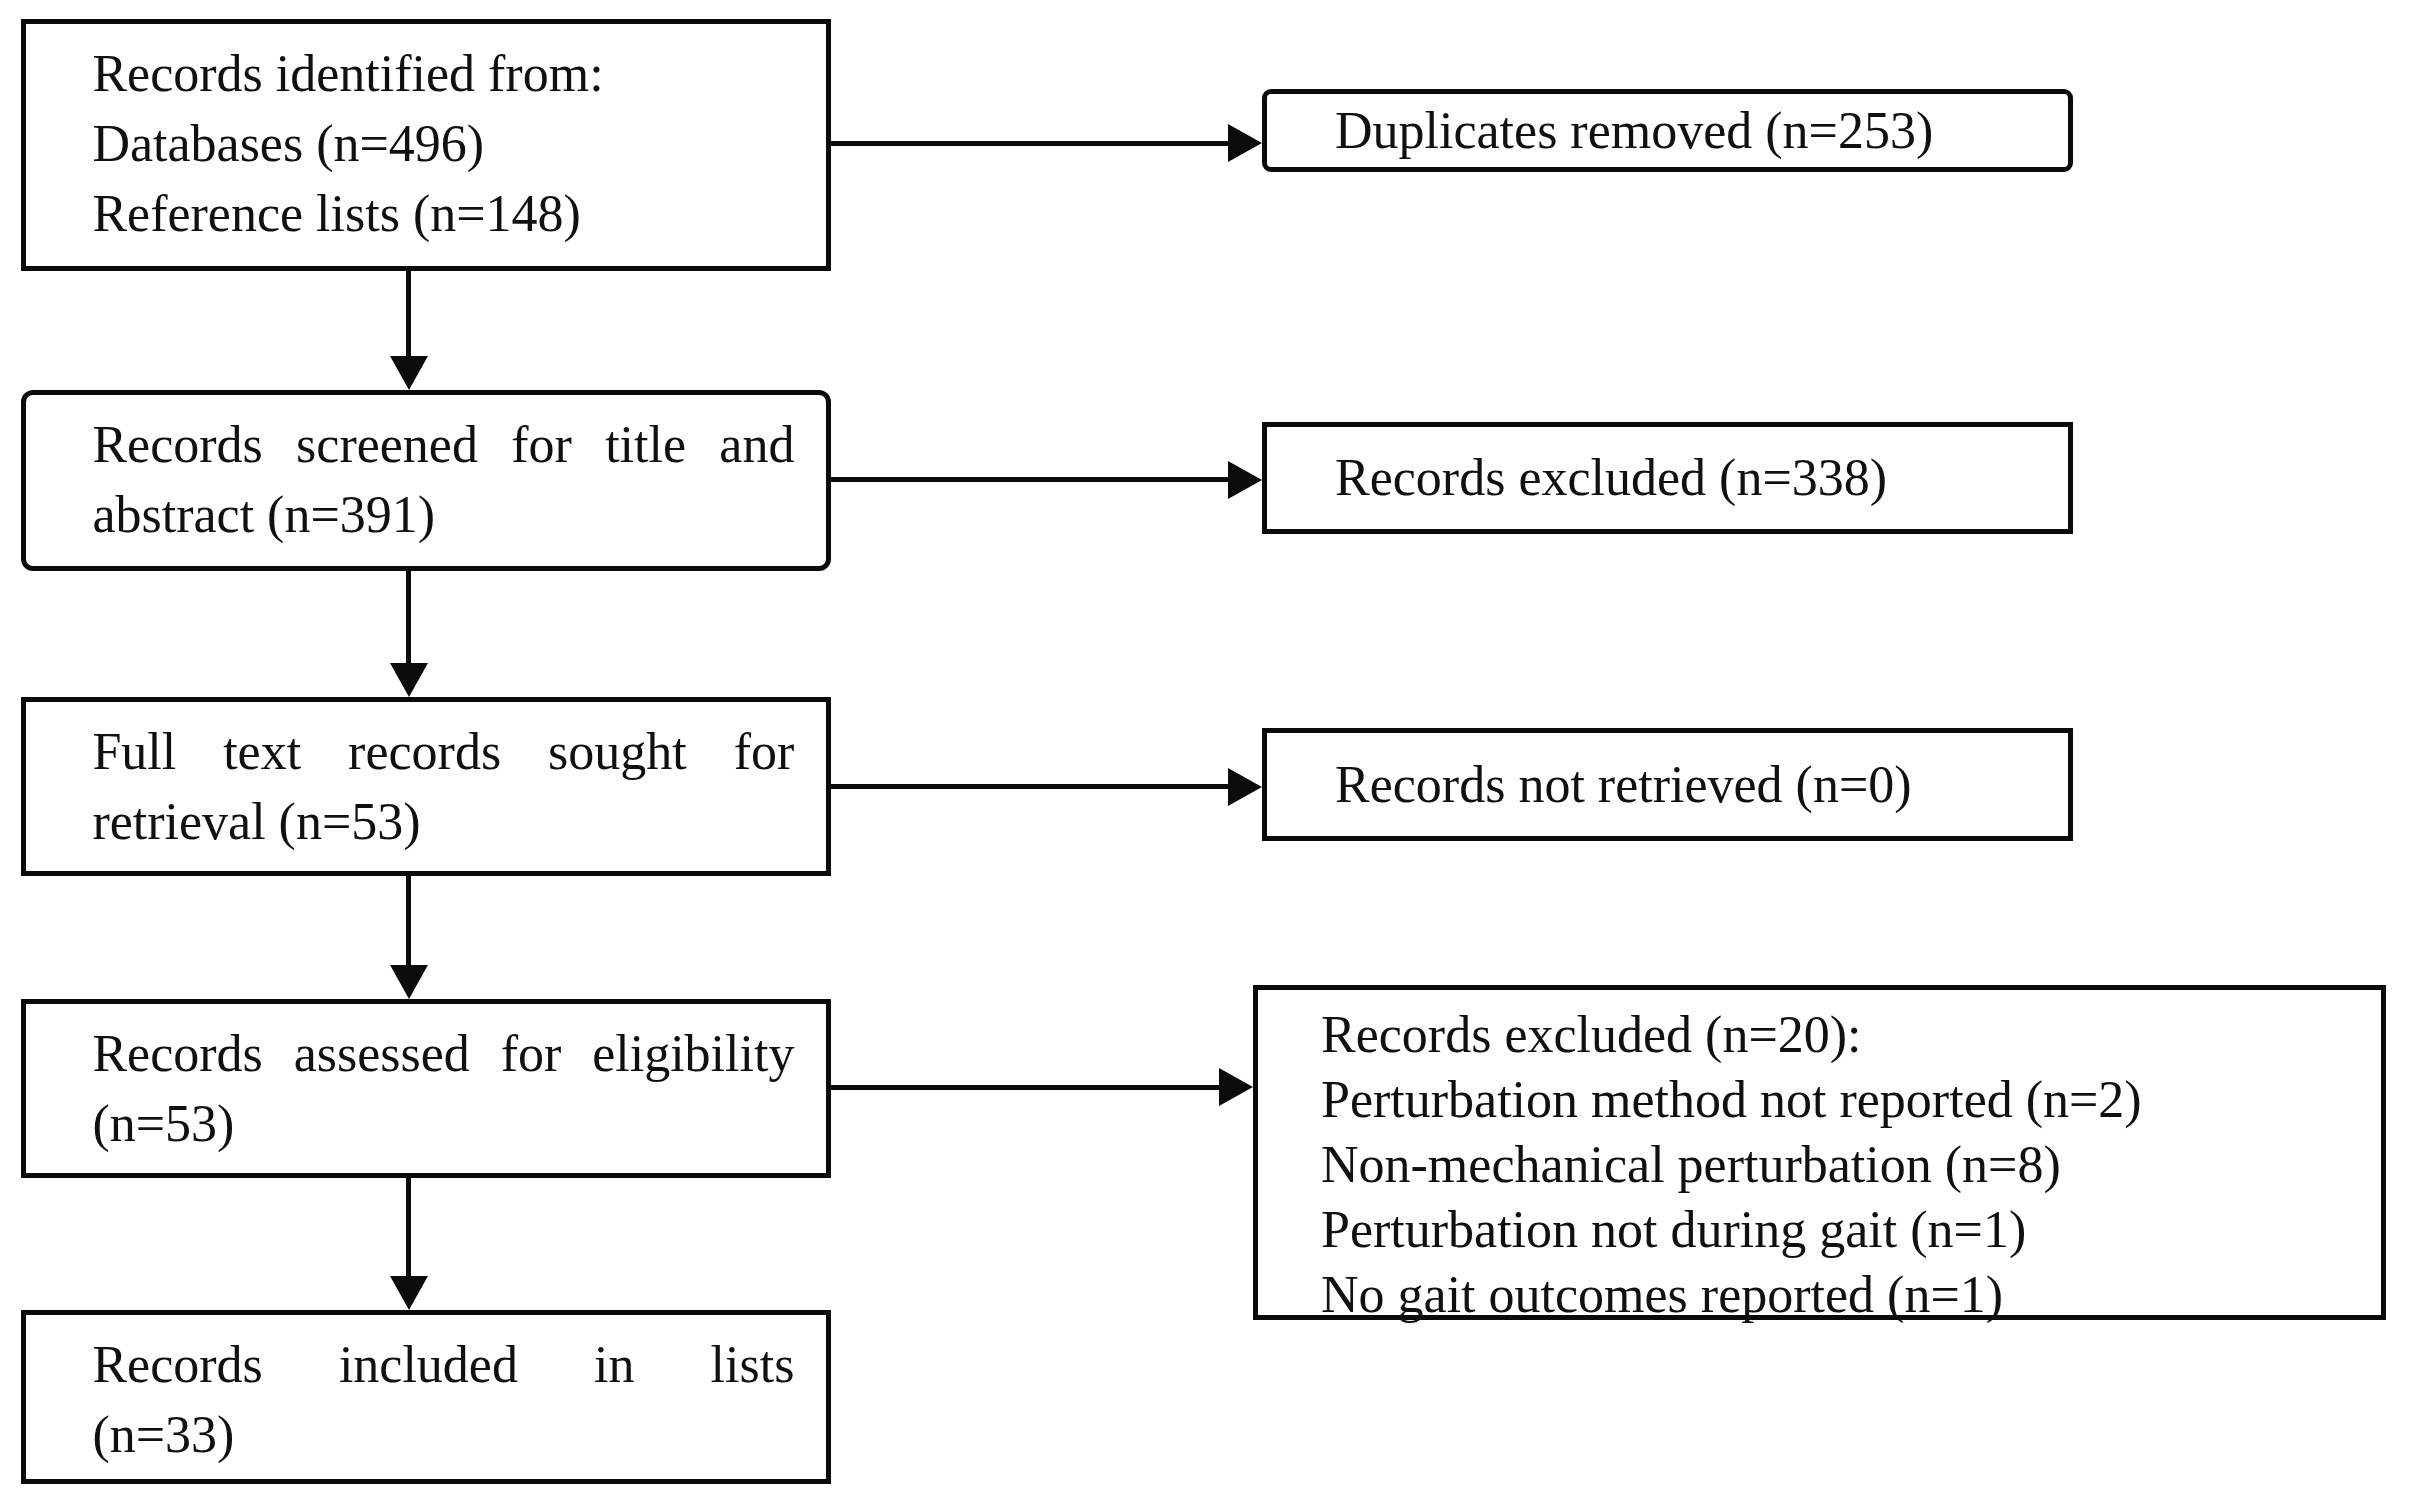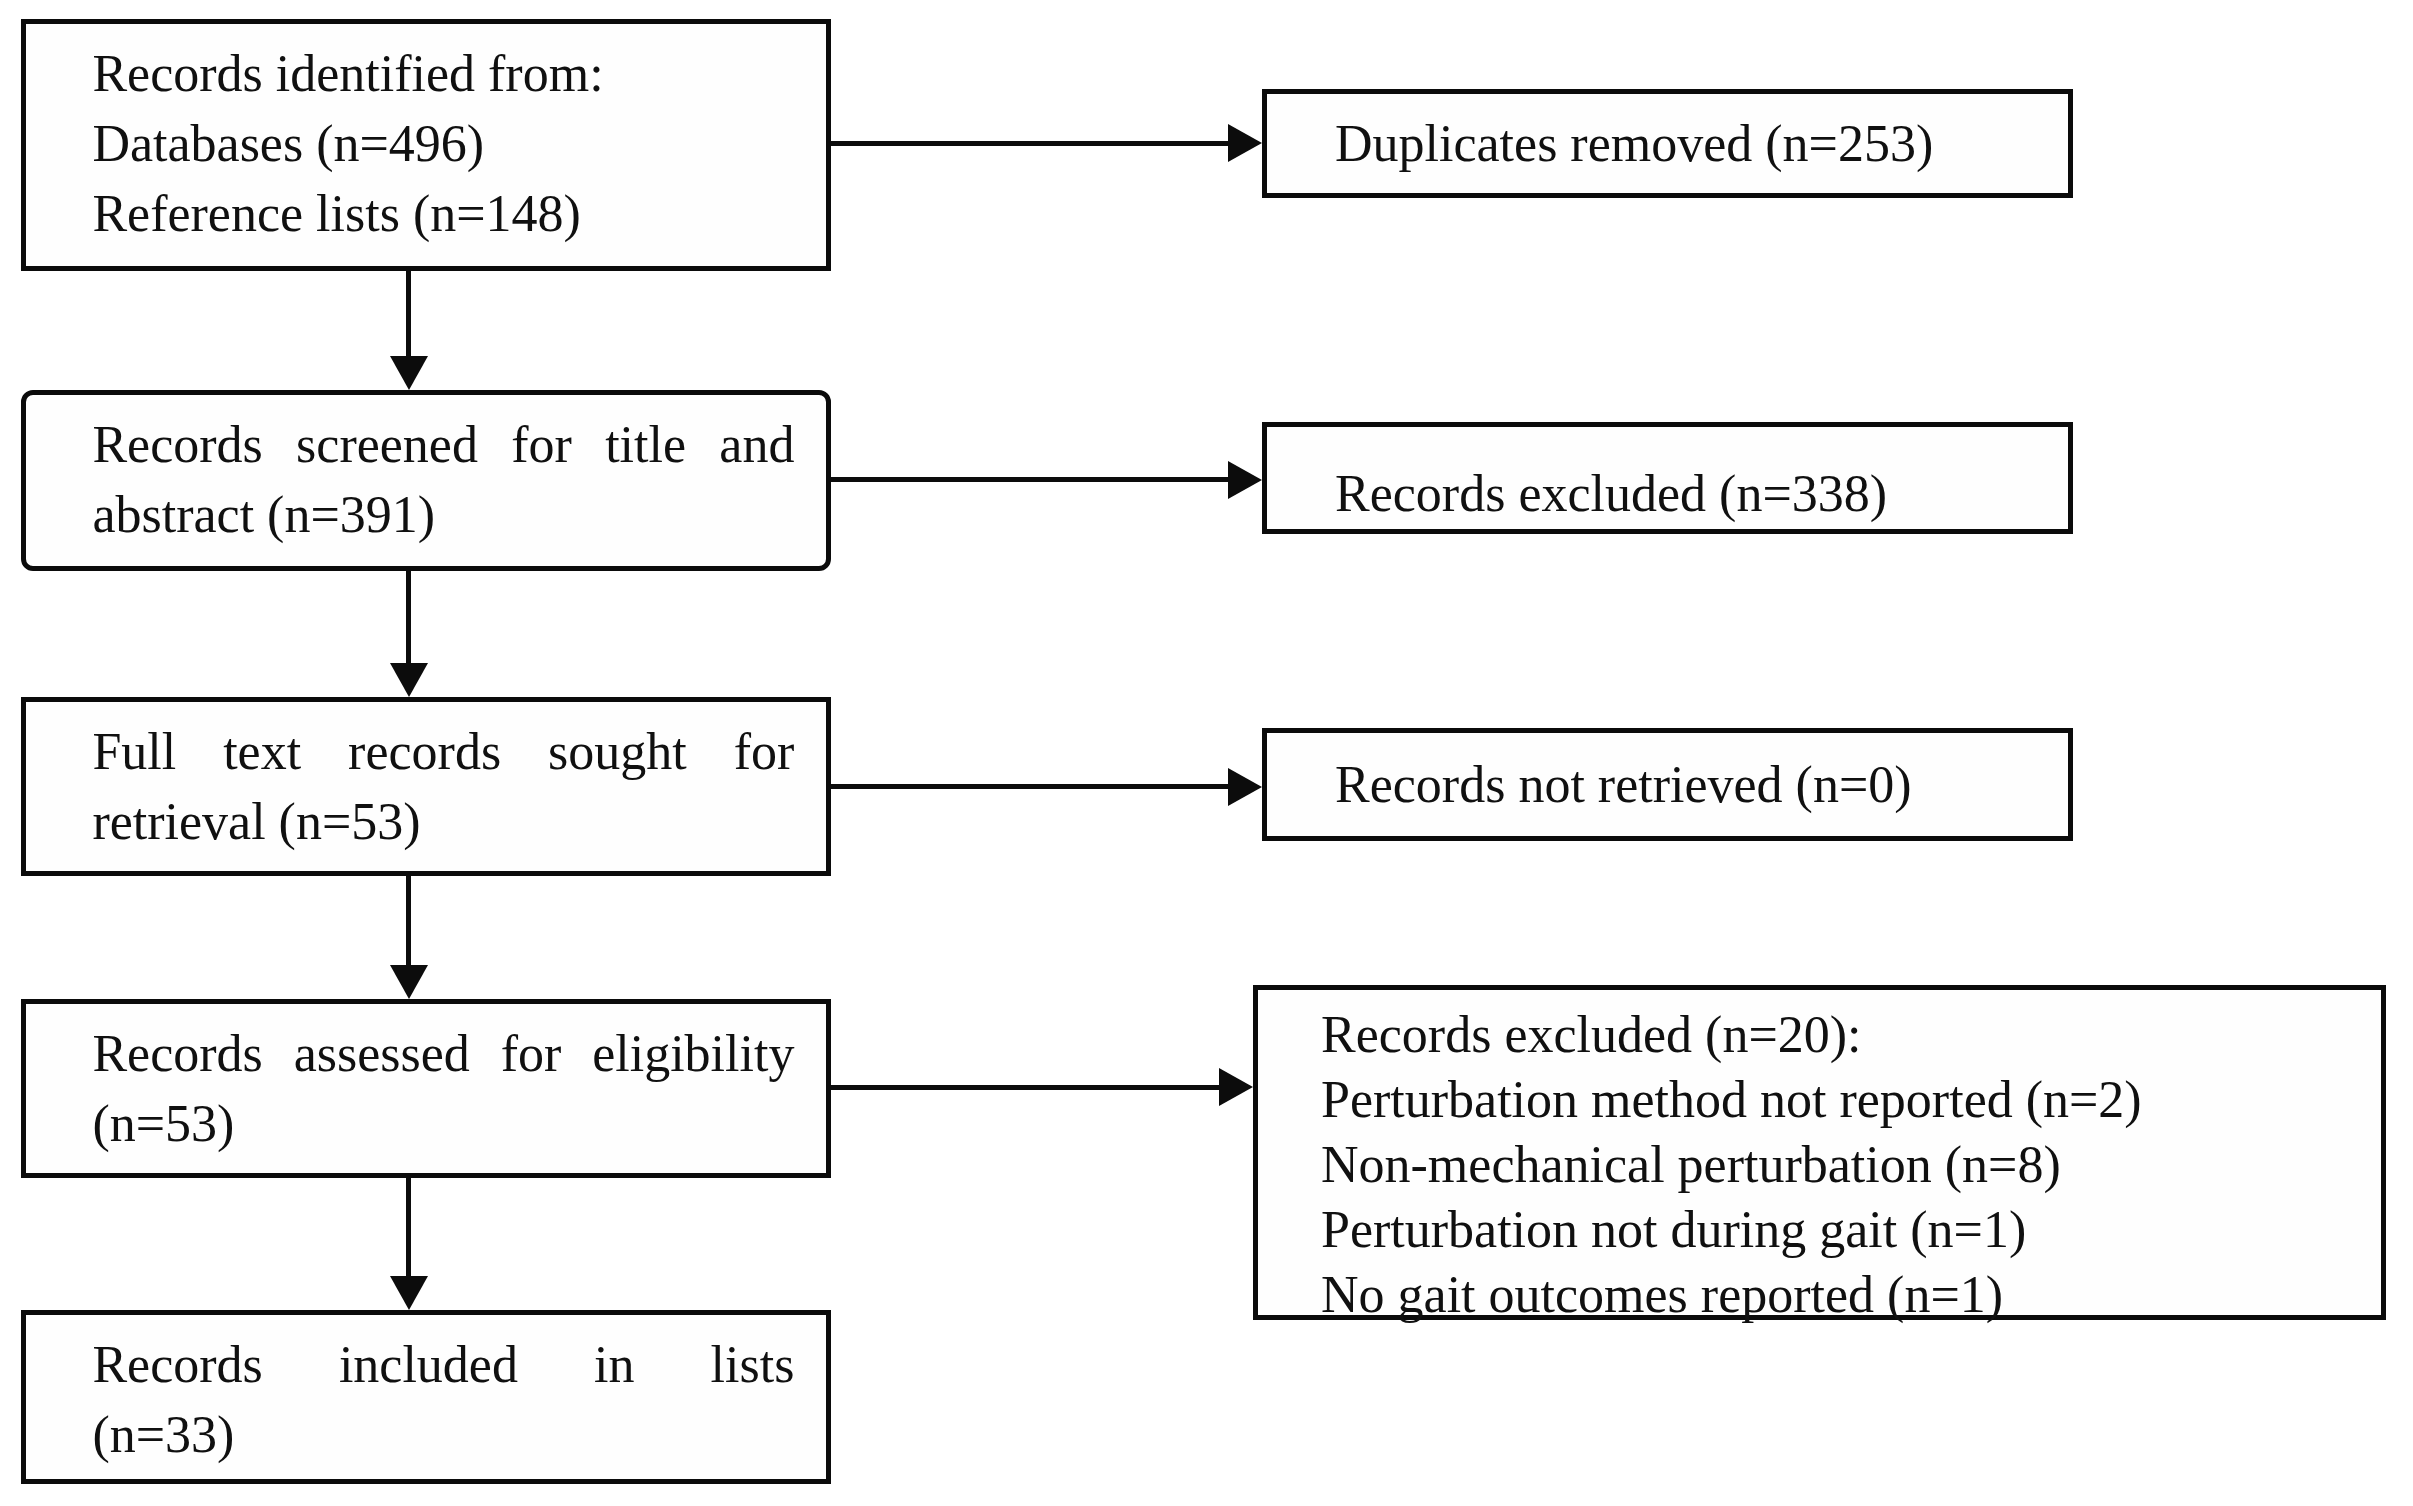--- a/index.html
+++ b/index.html
@@ -111,27 +111,27 @@
     </div>
   </div>
 
   <div class="box" style="left:21.4px; top:1310px; width:810px; height:174px;">
     <div class="inner">
       <div class="line justify">Records included in lists</div>
       <div class="line">(n=33)</div>
     </div>
   </div>
 
-  <div class="box single" style="left:1262px; top:89px; width:811px; height:109px;">
+  <div class="box single" style="left:1262px; top:89px; width:811px; height:83px;border-radius:9px;">
     <div class="inner">
       <div class="line">Duplicates removed (n=253)</div>
     </div>
   </div>
 
-  <div class="box single" style="left:1262px; top:422px; width:811px; height:112px;align-items:flex-end;">
+  <div class="box single" style="left:1262px; top:422px; width:811px; height:112px;">
     <div class="inner">
       <div class="line">Records excluded (n=338)</div>
     </div>
   </div>
 
   <div class="box single" style="left:1262px; top:728px; width:811px; height:113px;">
     <div class="inner">
       <div class="line">Records not retrieved (n=0)</div>
     </div>
   </div>

